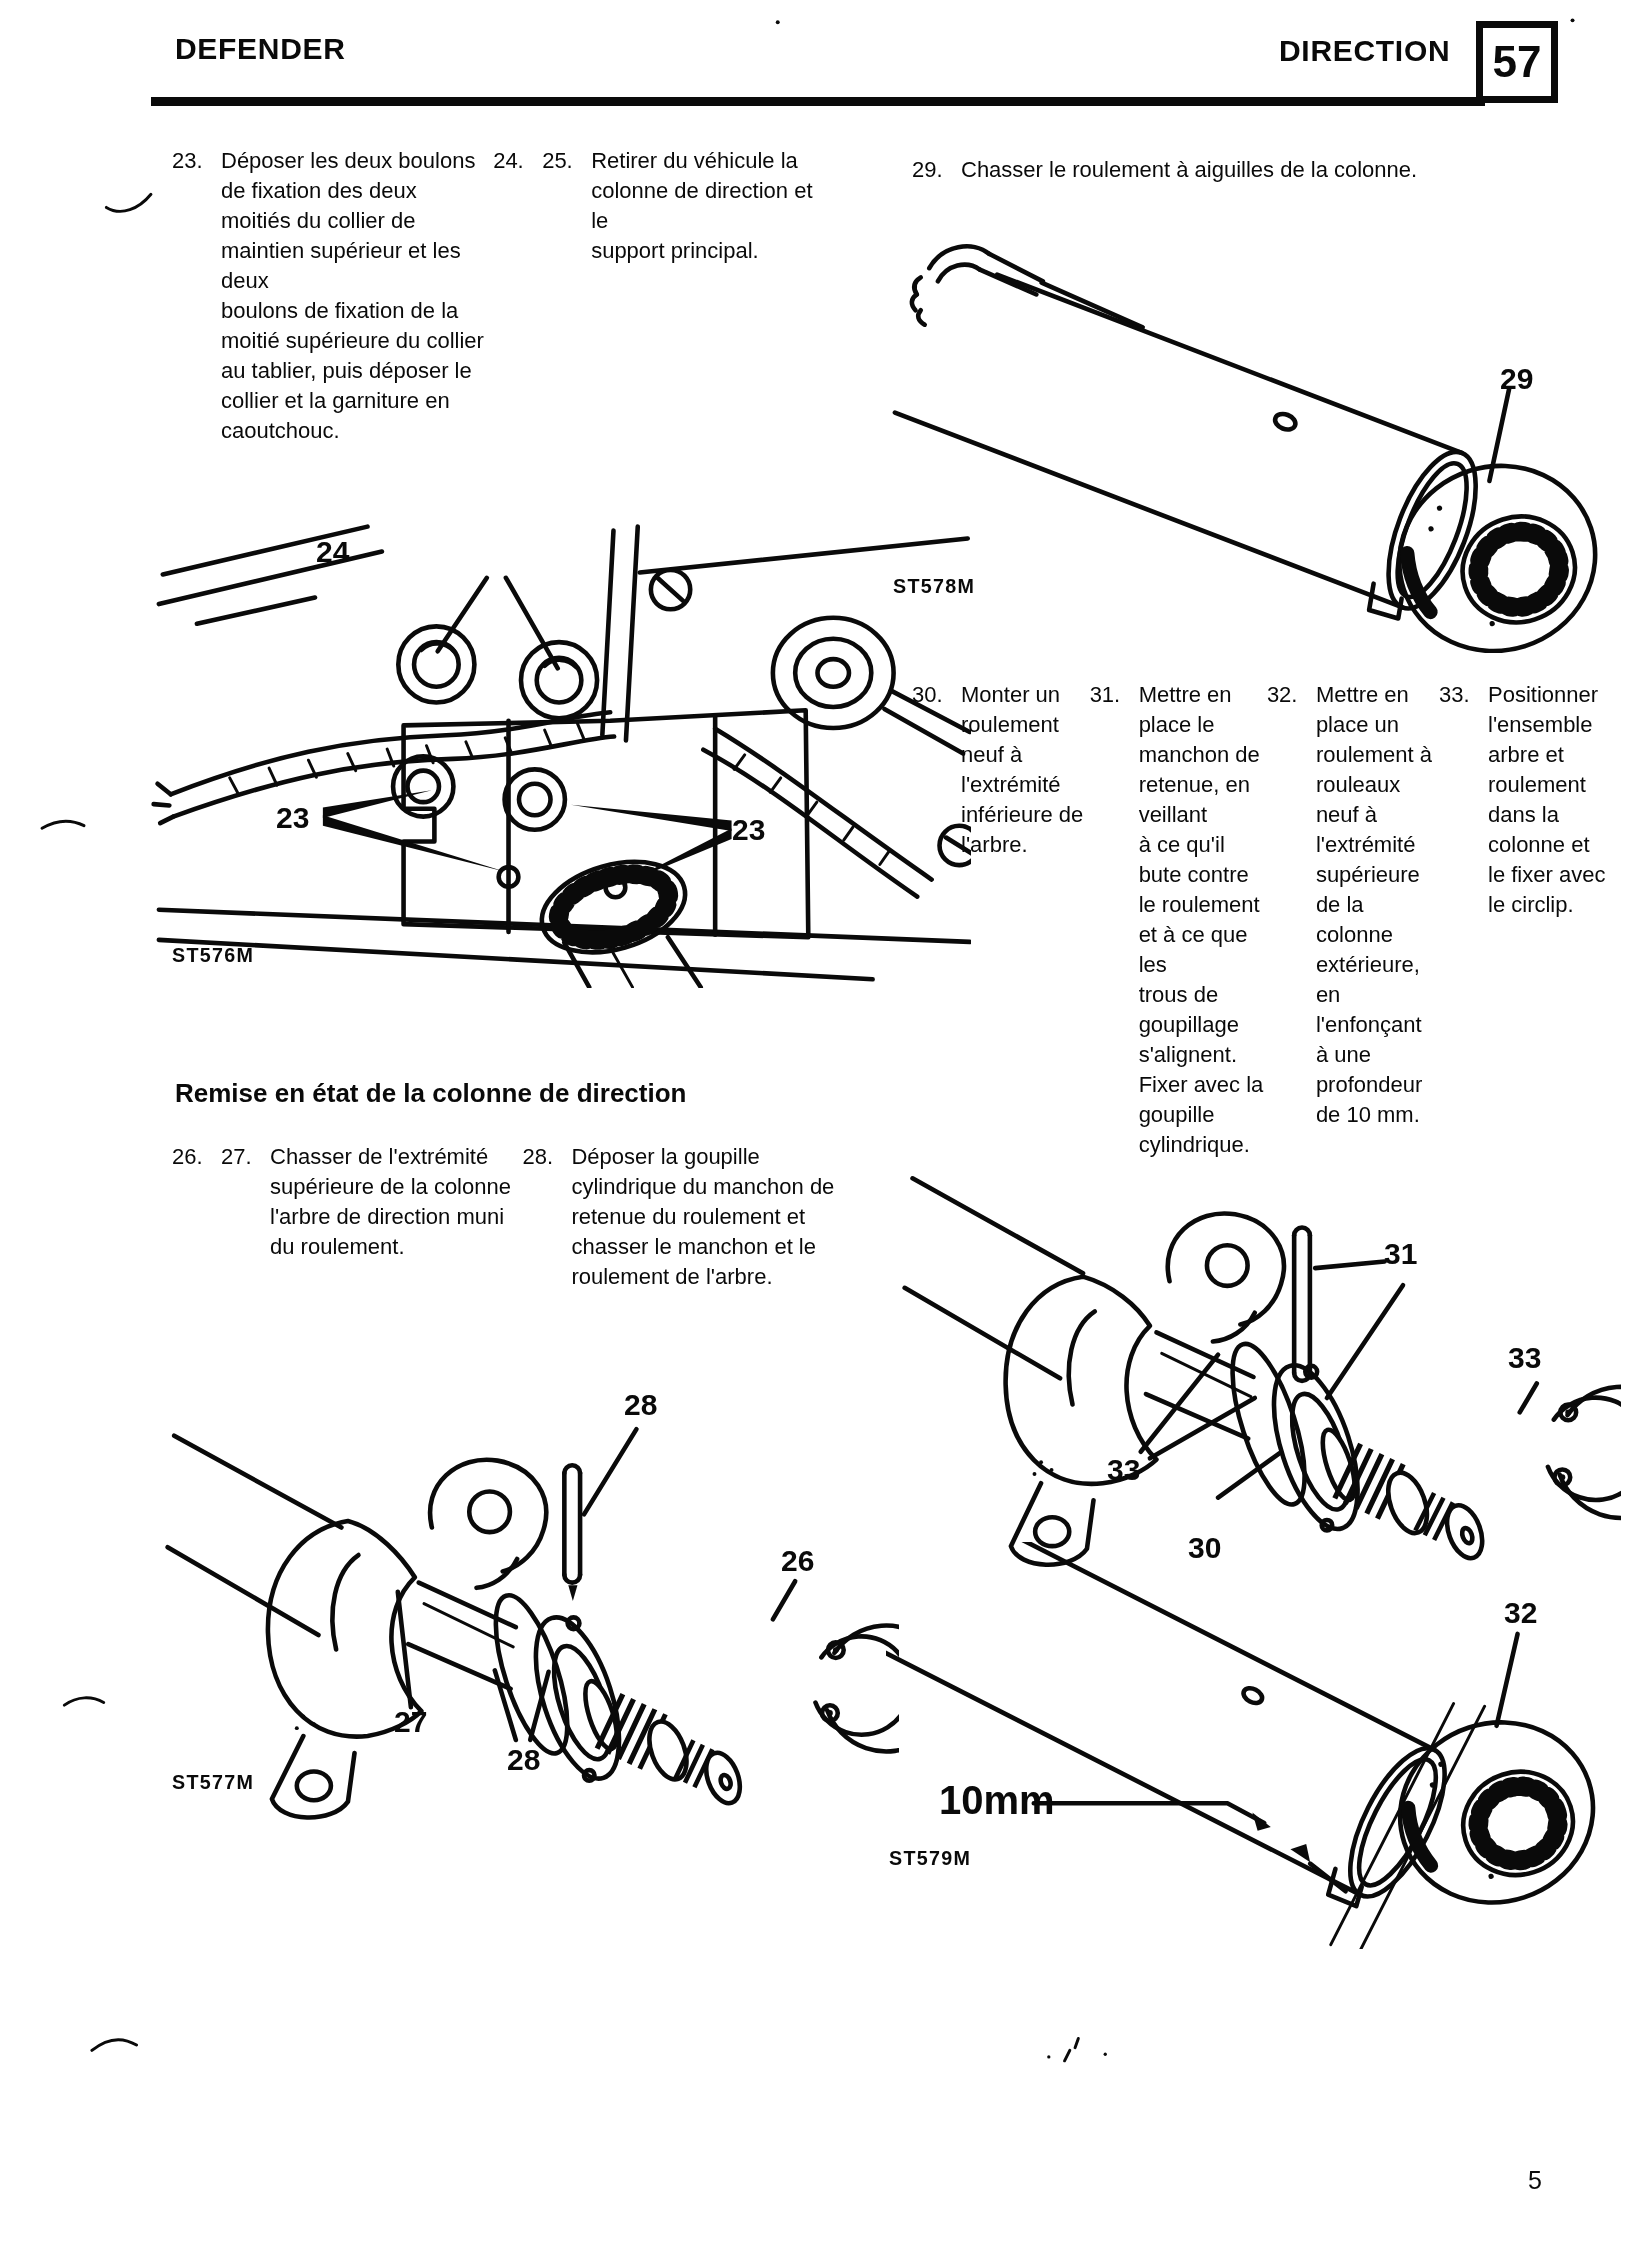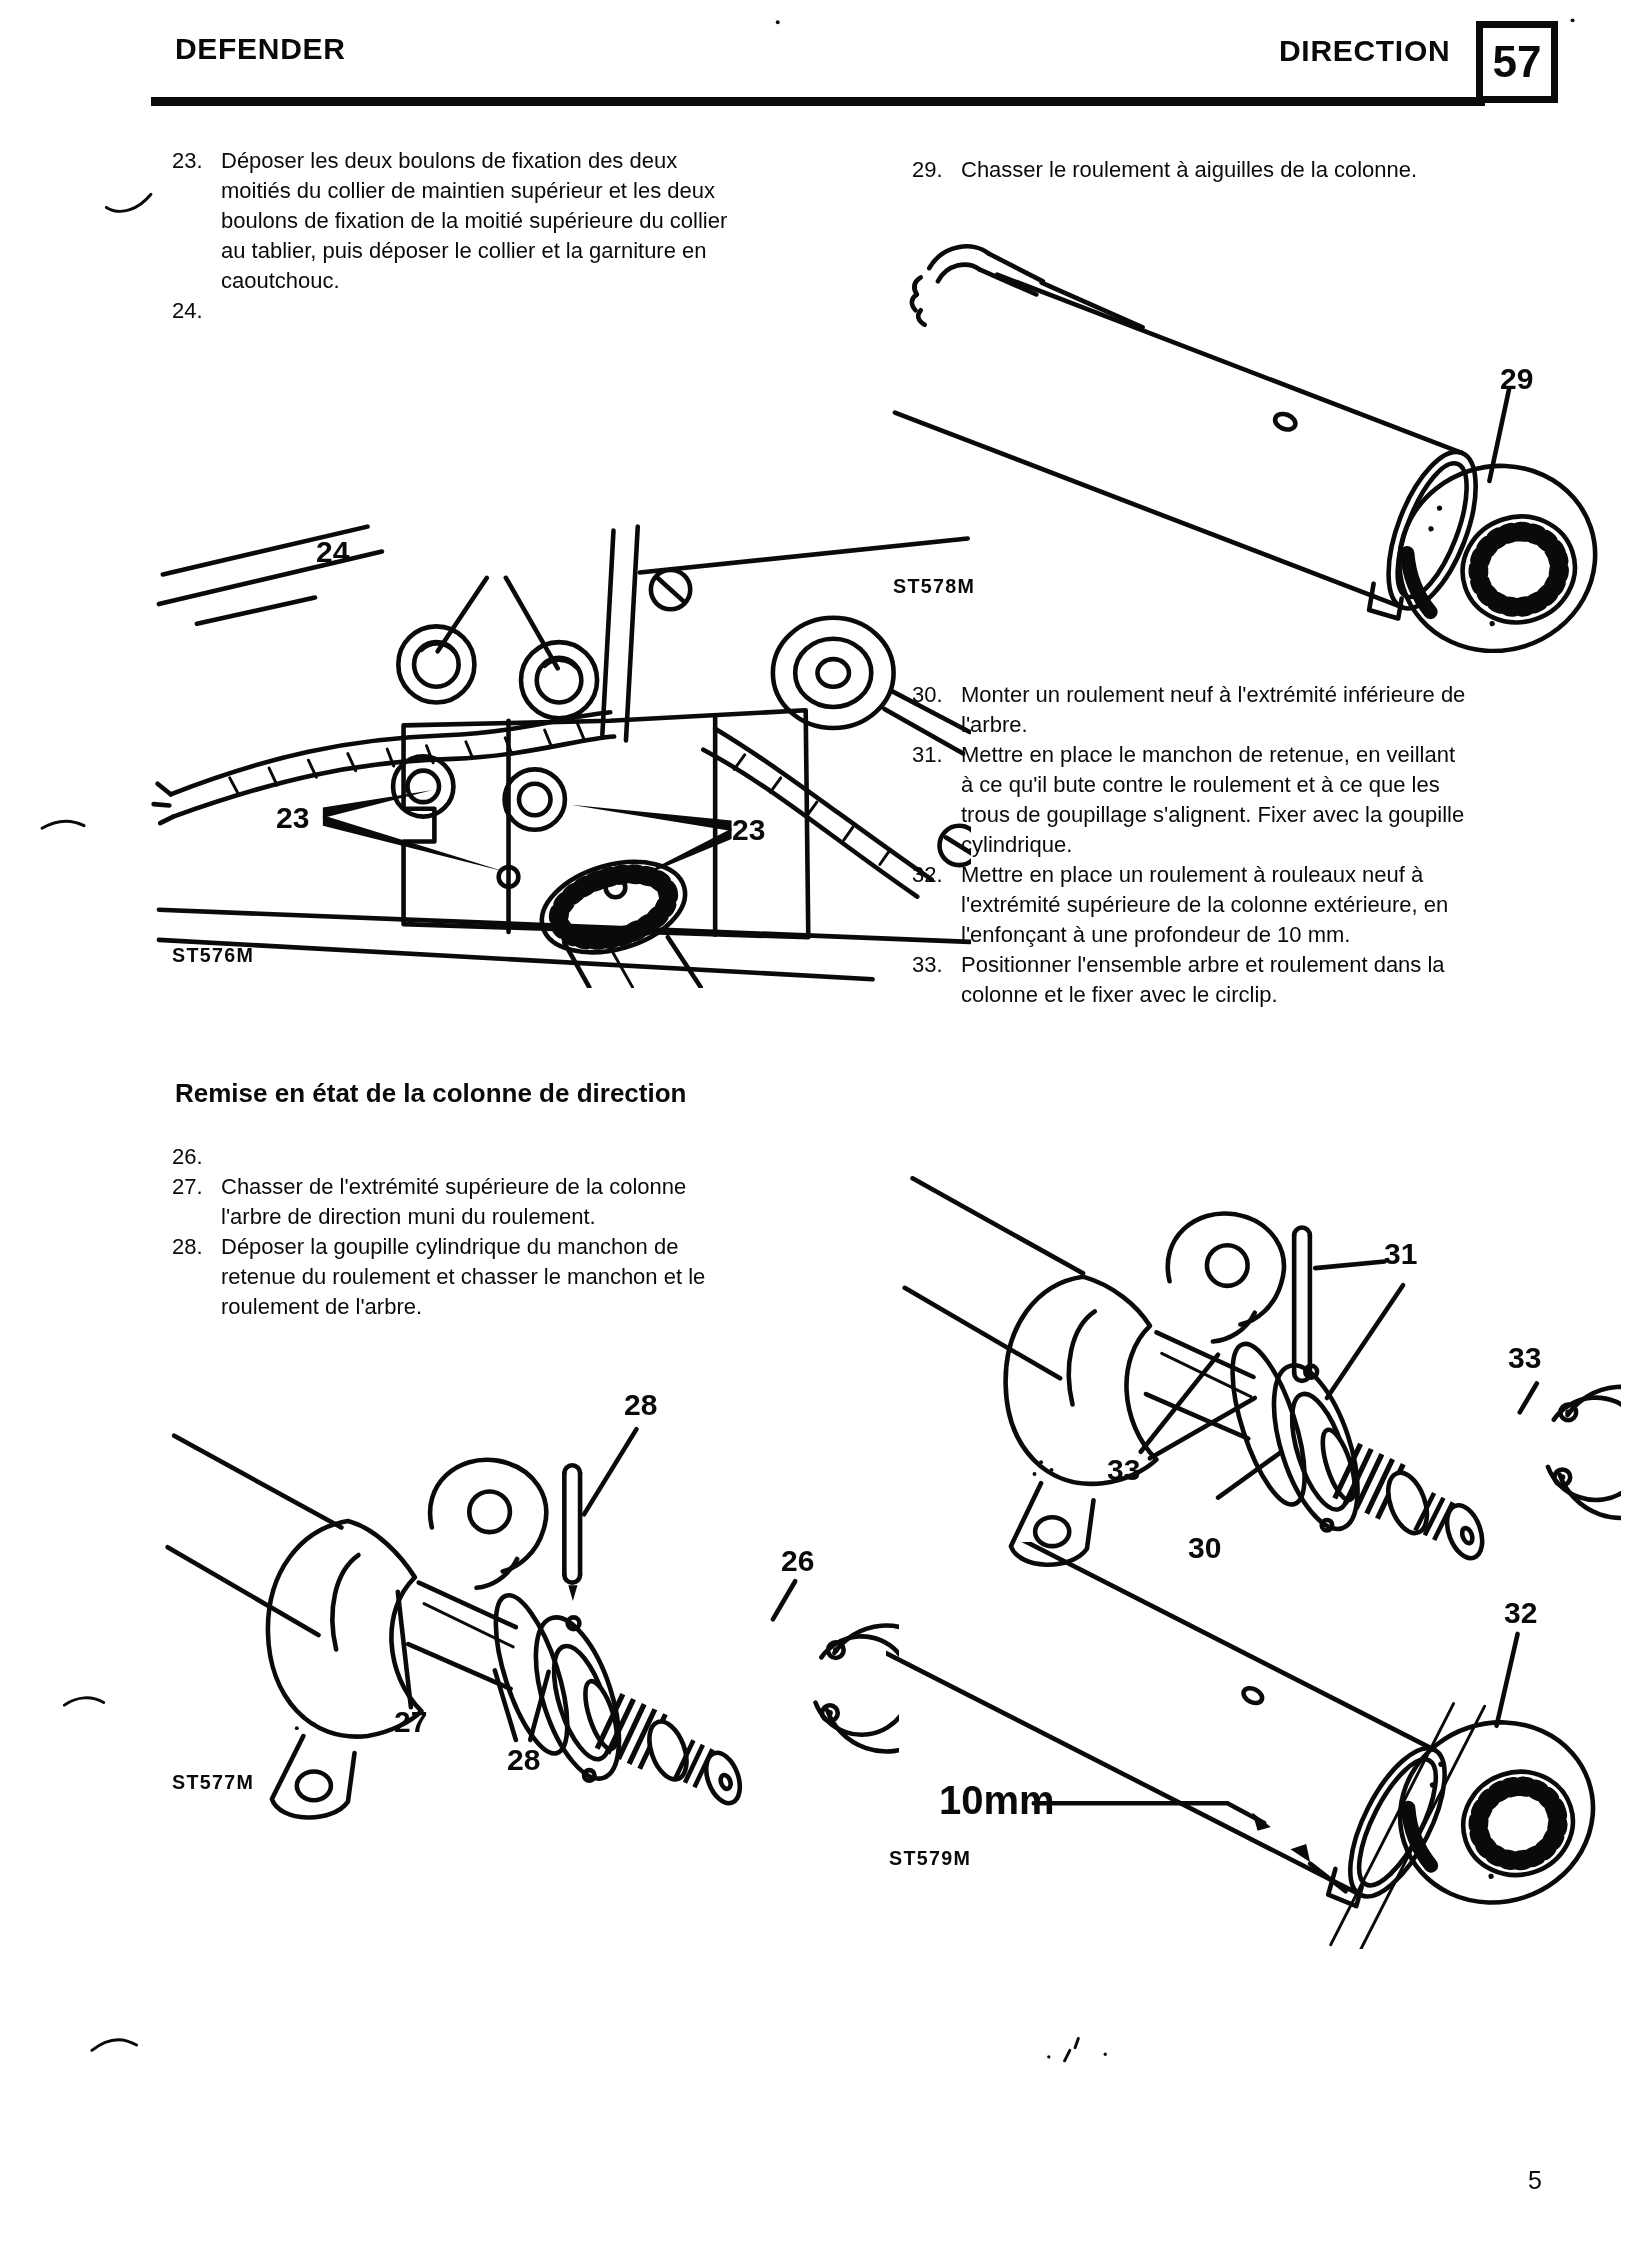--- a/index.html
+++ b/index.html
@@ -15,21 +15,21 @@
   
   .brand{font-size:30px;font-weight:700;letter-spacing:0.7px;}
   .sectionTitle{font-size:30px;font-weight:700;letter-spacing:0.7px;}
   .numBox{
     width:68px;height:68px;border:7.9px solid #0a0a0a;background:#fff;
     display:flex;align-items:center;justify-content:center;
     font-size:44px;font-weight:700;
   }
   .rule{background:#0a0a0a;}
   
-  .steps{display:flex;flex-direction:column;}
+  .steps{display:flex;}
   .step{display:flex;align-items:flex-start;font-size:22px;line-height:30px;}
   .step .n{width:49px;flex:none;}
   .step .t{white-space:pre-line;}
   .heading{font-size:26px;font-weight:700;}
   
   .fig{position:absolute;pointer-events:none;}
   .fig path,.fig line,.fig circle,.fig ellipse{
     fill:none;stroke:#0a0a0a;stroke-width:7;stroke-linecap:round;stroke-linejoin:round;
   }
   .fig .thin{stroke-width:4.5;}
@@ -59,20 +59,25 @@
     <span class="n">23.</span>
     <span class="t">Déposer les deux boulons de fixation des deux
 moitiés du collier de maintien supérieur et les deux
 boulons de fixation de la moitié supérieure du collier
 au tablier, puis déposer le collier et la garniture en
 caoutchouc.</span>
   </div>
   <div class="step">
     <span class="n">24.</span>
   </div>
+  <div class="step">
+    <span class="n">25.</span>
+    <span class="t">Retirer du véhicule la colonne de direction et le
+support principal.</span>
+  </div>
 </div>
 
 <div class="abs heading" style="left:175px;top:1078px;">Remise en état de la colonne de direction</div>
 
 <div class="abs steps" style="left:172px;top:1142px;width:663px;">
   <div class="step">
     <span class="n">26.</span>
   </div>
   <div class="step">
     <span class="n">27.</span>

